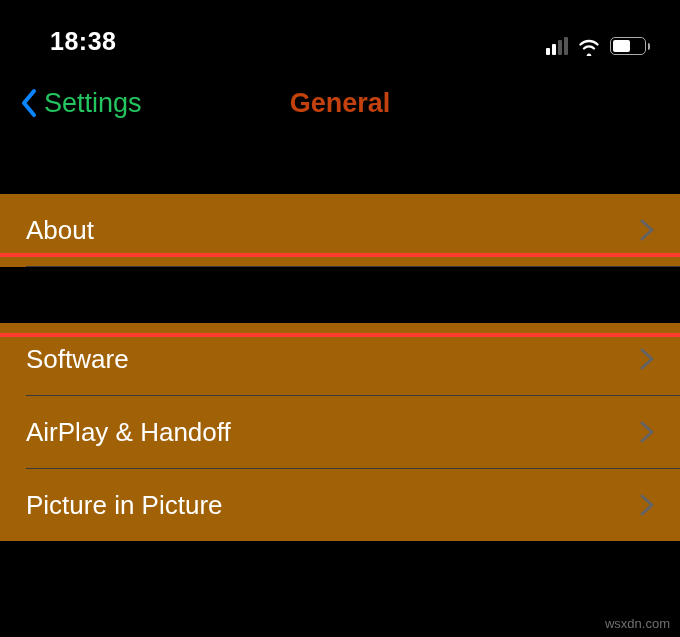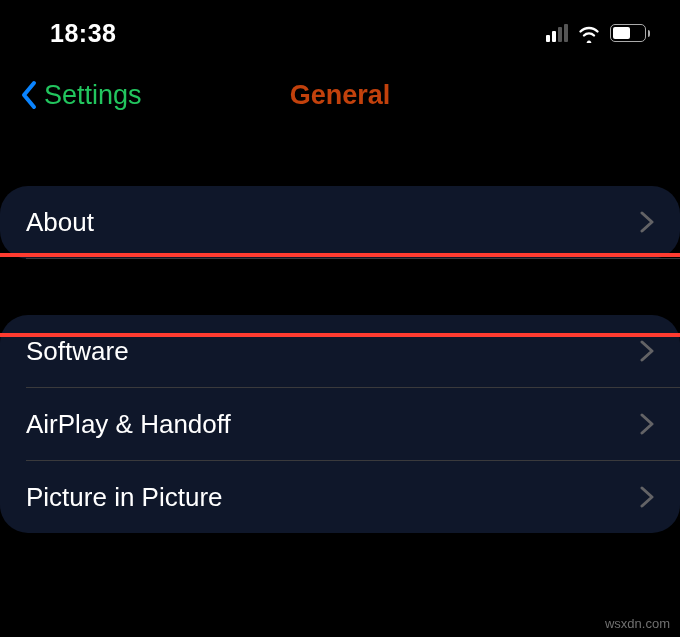--- a/index.html
+++ b/index.html
@@ -12,23 +12,24 @@
       width: 680px;
       height: 637px;
       background: #000000;
       color: #ffffff;
       position: relative;
       overflow: hidden;
     }
     .status-bar {
       display: flex;
       justify-content: space-between;
-      align-items: center;
+      align-items: flex-end;
       padding: 18px 30px 12px 50px;
       height: 60px;
+      margin-top: 8px;
     }
     .time {
       font-size: 25px;
       font-weight: 600;
       letter-spacing: 0.5px;
     }
     .status-icons {
       display: flex;
       align-items: center;
       gap: 8px;
@@ -111,22 +112,21 @@
     }
     .section-gap {
       height: 56px;
       background: #000000;
     }
     .section-gap2 {
       height: 56px;
       background: #000000;
     }
     .list-group {
-      background: #0f172a;
-      border-radius: 28px;
+      background: #a16207;
     }
     .list-item {
       display: flex;
       justify-content: space-between;
       align-items: center;
       height: 72px;
       padding: 0 26px;
       position: relative;
     }
     .list-item-label {

